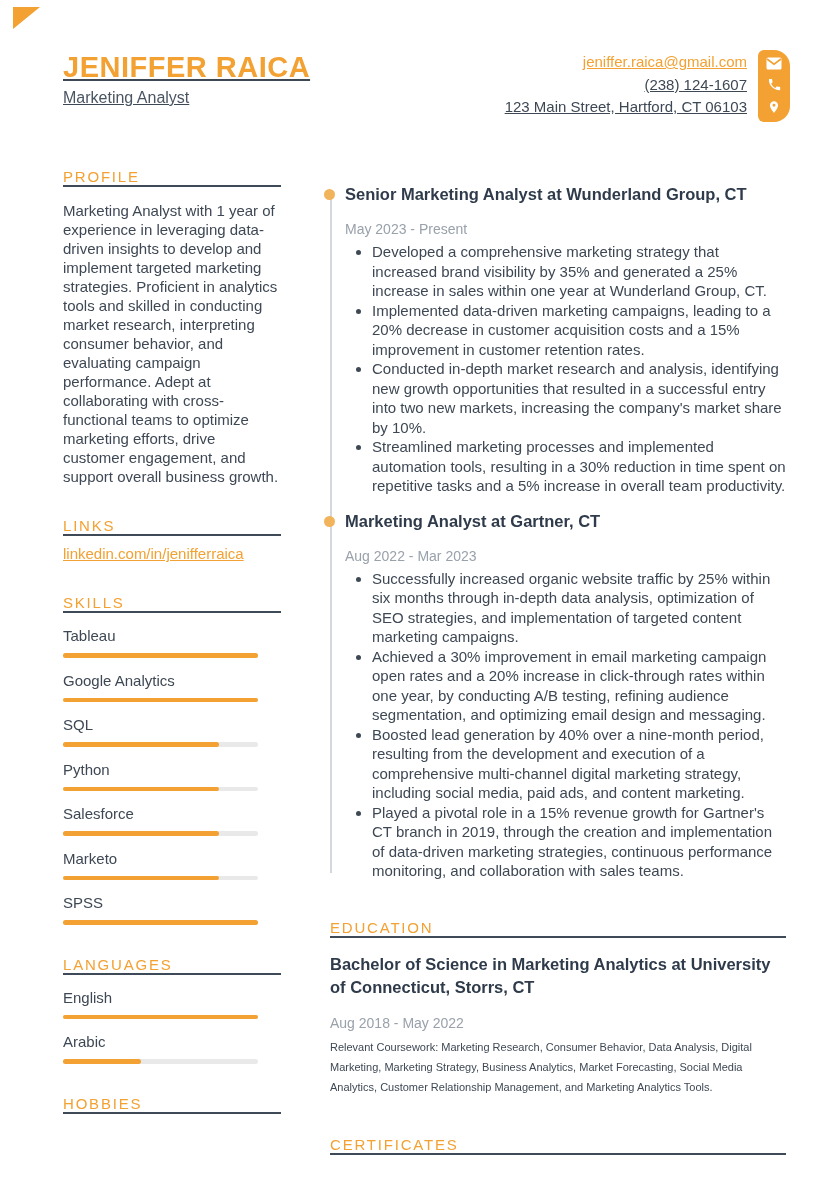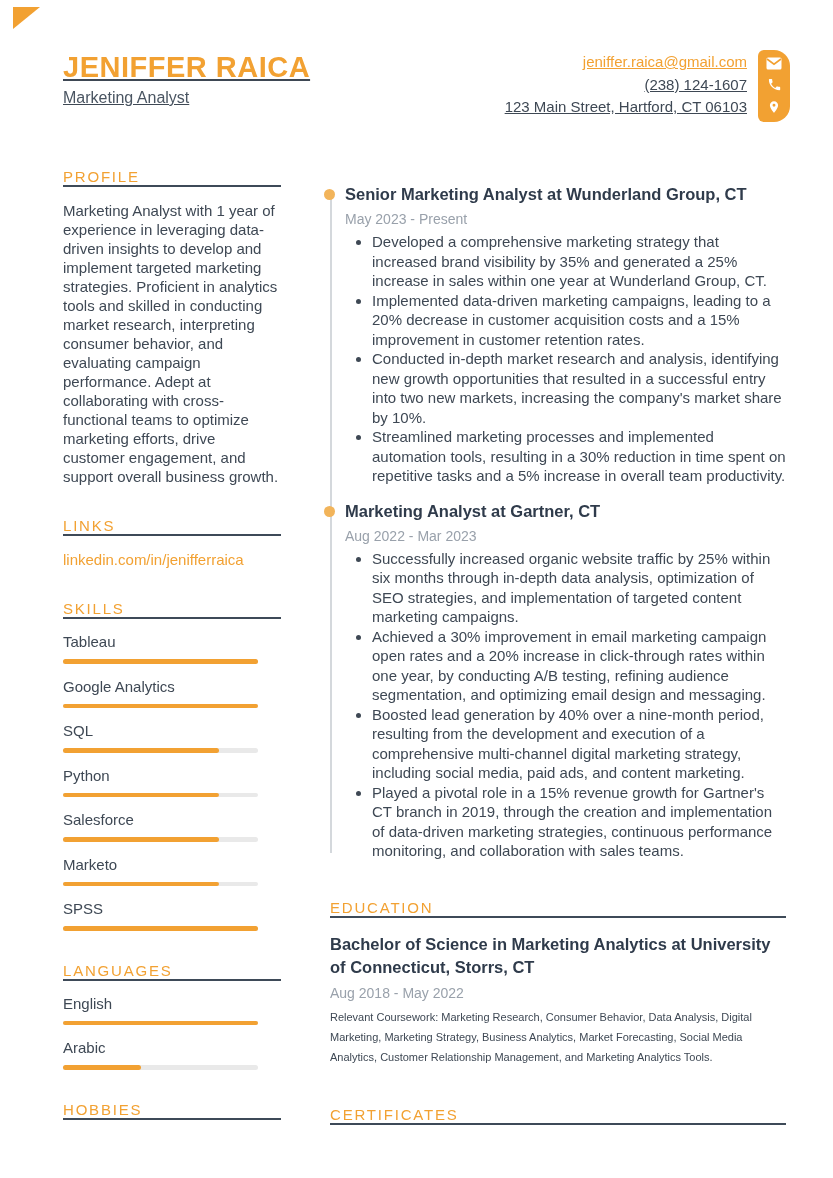--- a/index.html
+++ b/index.html
@@ -37,38 +37,38 @@
   .columns{display:flex;gap:49px;padding:0 47px 0 63px;margin-top:46px;}
   .col-left{width:218px;flex-shrink:0;}
   .col-right{width:456px;flex-shrink:0;}
 
   h2.sec{font-size:15px;font-weight:normal;letter-spacing:1.8px;color:var(--accent);
     padding-bottom:0;border-bottom:2px solid var(--rule);}
 
   
   .lsec{margin-bottom:31px;}
   .profile-text{margin-top:14px;font-size:15px;line-height:19px;}
-  .link{display:inline-block;margin-top:15px;font-size:15px;color:var(--accent);
-    cursor:pointer;text-align:right;}
+  .link{display:inline-block;margin-top:9px;font-size:15px;color:var(--accent);
+    text-decoration:underline;cursor:pointer;text-align:right;}
   .meter-row{margin-top:14px;}
   .meter-row .mlabel{font-size:15px;line-height:18px;color:var(--text);}
   .meter{margin-top:8px;width:195px;height:4.5px;background:var(--track);border-radius:3px;}
   .meter-fill{height:4.5px;background:var(--accent);border-radius:3px;}
 
   
   .rsec{margin-bottom:38px;}
   .timeline{position:relative;margin-top:16px;padding-left:15px;}
   .timeline::before{content:"";position:absolute;left:0;top:8px;bottom:8px;
     width:2px;background:var(--timeline);}
   .job{position:relative;}
   .job + .job{margin-top:15px;}
   .job h3{position:relative;font-size:16.5px;font-weight:bold;color:var(--title);line-height:21px;}
   .job h3::before{content:"";position:absolute;left:-21px;top:5px;width:11px;height:11px;
     border-radius:50%;background:var(--dot);}
-  .dates{font-size:14px;color:var(--muted);margin-top:6px;}
+  .dates{font-size:14px;color:var(--muted);margin-top:16px;}
   .job ul{margin-top:5px;padding-left:27px;list-style:disc outside;}
   .job li{font-size:15px;line-height:19.5px;color:var(--text);}
   .edu-title{font-size:16.5px;font-weight:bold;color:var(--title);line-height:23px;margin-top:15px;}
   .edu-desc{font-size:11px;line-height:20.4px;margin-top:6px;}
 </style>
 </head>
 <body>
 
 <div class="page">
 

